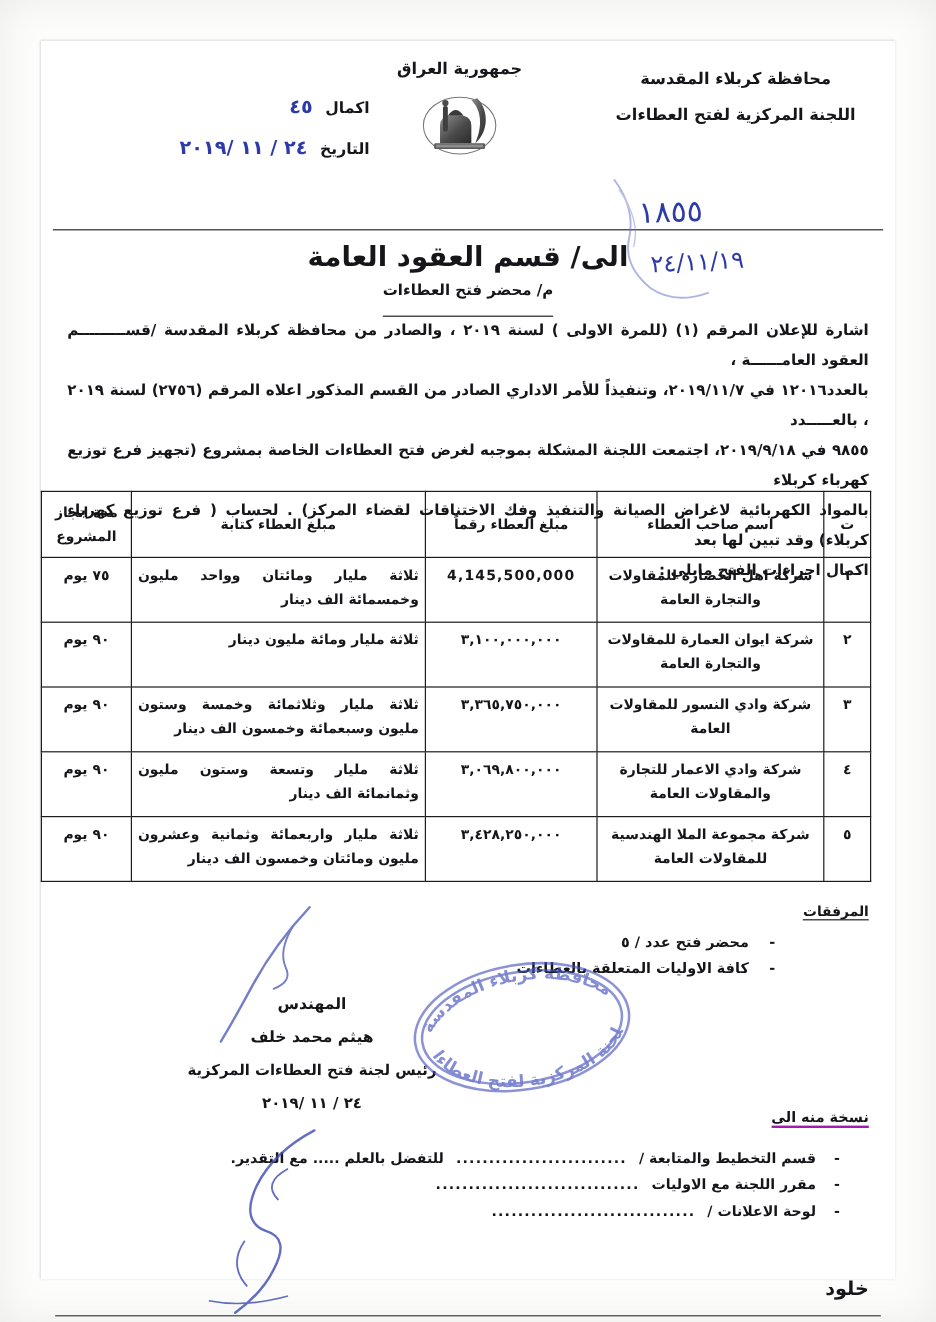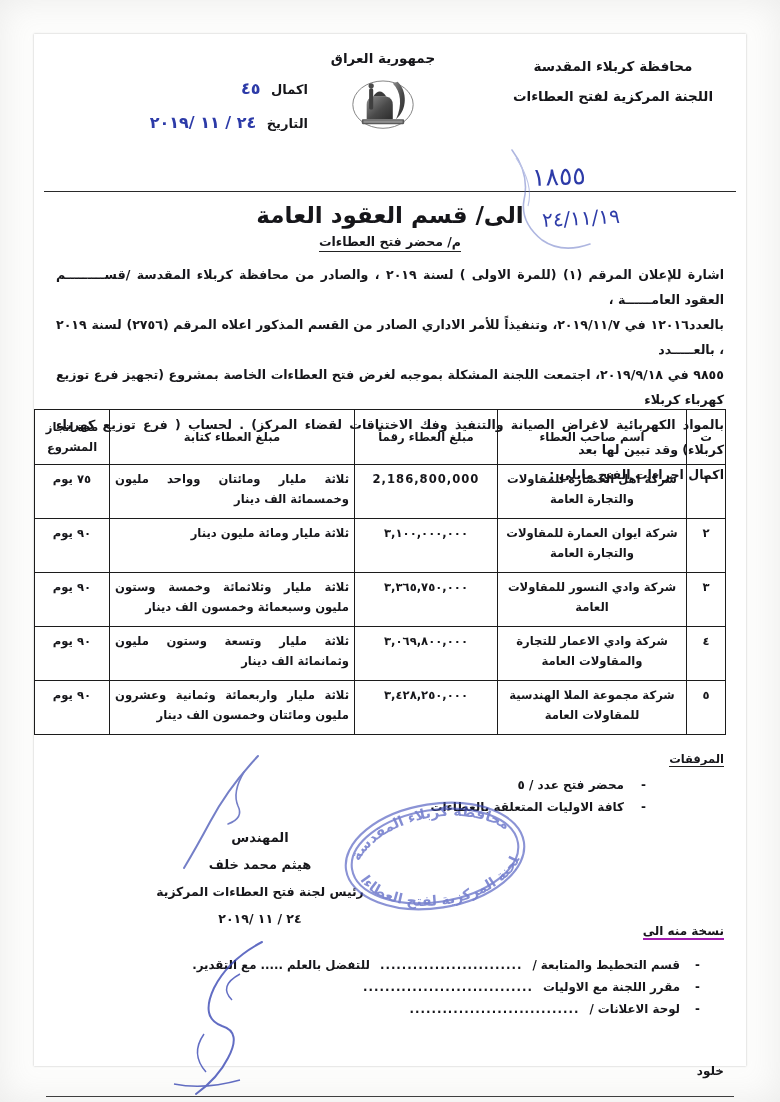--- a/index.html
+++ b/index.html
@@ -66,21 +66,21 @@
 
   
   .to-line{
     position:absolute;top:168px;right:0;left:0;text-align:center;
     font-weight:bold;font-size:23px;
   }
   .subj-line{
     position:absolute;top:200px;right:0;left:0;text-align:center;
     font-weight:bold;font-size:12.5px;
   }
-  .subj-line span{border-bottom:1.2px solid #222;padding-bottom:2px;}
+  .subj-line span{border-bottom:1.2px solid #222;padding-bottom:14px;}
 
   
   .body-par{
     position:absolute;top:228px;right:22px;width:668px;
     font-size:12.6px;font-weight:bold;line-height:25px;
     text-align:justify;text-align-last:right;
   }
   .body-par p{margin:0;}
 
   
@@ -141,21 +141,21 @@
   .copy-list{
     position:absolute;top:920px;right:46px;width:480px;
     font-size:11.8px;font-weight:bold;line-height:22px;
   }
   .copy-list .ci{display:flex;gap:10px;align-items:baseline;}
   .copy-list .dash{width:10px;flex:0 0 10px;}
   .copy-list .ctext{white-space:nowrap;}
   .dots{letter-spacing:1px;}
 
   .foot-note{
-    position:absolute;top:1030px;right:22px;font-size:12px;font-weight:bold;
+    position:absolute;top:1030px;right:22px;font-size:16px;font-weight:bold;
   }
   .hr-foot{
     position:absolute;left:12px;top:1062px;width:688px;height:0;
     border-top:1.4px solid #3a3a3a;
   }
 
   .sign-bottom{
     position:absolute;left:110px;top:900px;width:150px;height:170px;
     z-index:6;opacity:.8;
   }
@@ -237,21 +237,21 @@
             <th style="width:178px">اسم صاحب العطاء</th>
             <th style="width:132px">مبلغ العطاء رقماً</th>
             <th style="width:234px">مبلغ العطاء كتابة</th>
             <th style="width:64px">مدة انجاز المشروع</th>
           </tr>
         </thead>
         <tbody>
           <tr>
             <td class="c-idx">١</td>
             <td class="c-name">شركة اهل الحضارة للمقاولات والتجارة العامة</td>
-            <td class="c-num">2,186,800,000</td>
+            <td class="c-num">4,145,500,000</td>
             <td class="c-words">ثلاثة مليار ومائتان وواحد مليون وخمسمائة الف دينار</td>
             <td class="c-dur">٧٥ يوم</td>
           </tr>
           <tr>
             <td class="c-idx">٢</td>
             <td class="c-name">شركة ايوان العمارة  للمقاولات والتجارة العامة</td>
             <td class="c-num">٣,١٠٠,٠٠٠,٠٠٠</td>
             <td class="c-words">ثلاثة مليار ومائة مليون دينار</td>
             <td class="c-dur">٩٠ يوم</td>
           </tr>

